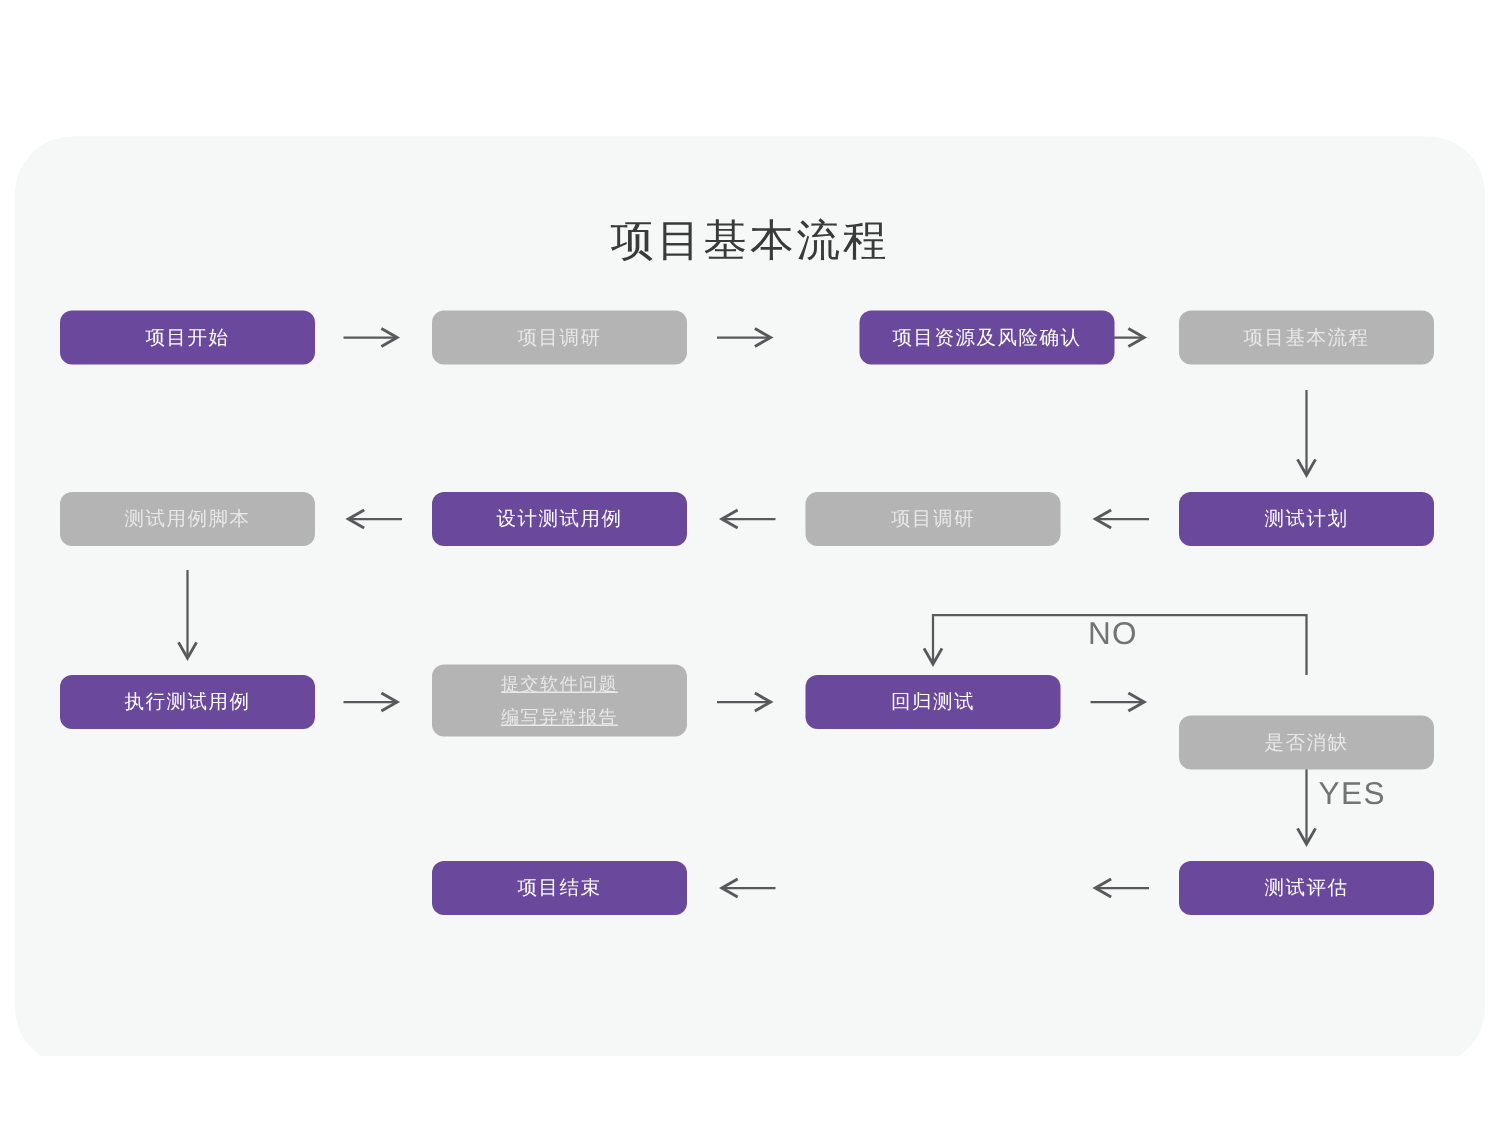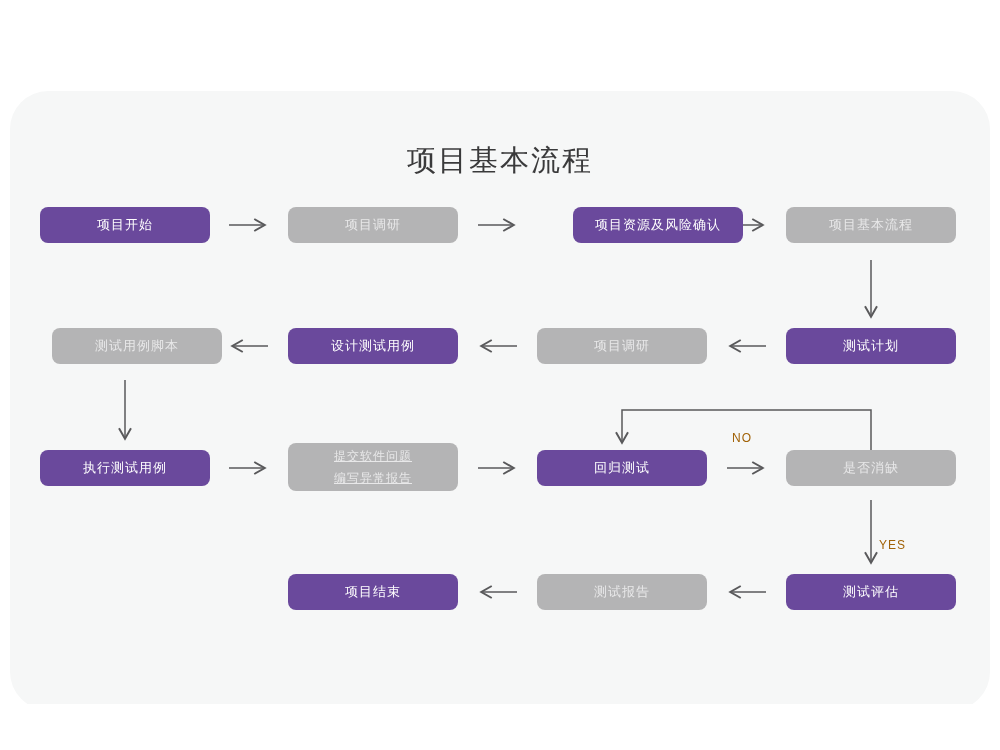--- a/index.html
+++ b/index.html
@@ -44,24 +44,23 @@
   .node.two-line {
     height: 48px;
     white-space: pre-line;
     text-align: center;
     font-size: 12px;
     line-height: 22px;
     text-decoration: underline;
   }
   .edge-label {
     position: absolute;
-    font-size: 12px;
-    color: #a16207;
+    font-size: 21px;
+    color: #737373;
     letter-spacing: 1px;
-    margin-top: 20px;
   }
   #edge-label-no { left: 712px; top: 411px; width: 60px; text-align: center; }
   #edge-label-yes { left: 879px; top: 518px; }
   svg.arrows {
     position: absolute;
     left: 0; top: 0;
     width: 1000px; height: 750px;
     pointer-events: none;
   }
 </style>
@@ -105,31 +104,30 @@
       <line x1="766" y1="592" x2="731" y2="592" marker-end="url(#ah)"></line>
       <line x1="517" y1="592" x2="482" y2="592" marker-end="url(#ah)"></line>
     </g>
   </svg>
 
   <div class="node purple" style="left:40px;  top:207px;">项目开始</div>
   <div class="node gray" style="left:288px; top:207px;">项目调研</div>
   <div class="node purple" style="left:537px; top:207px;margin-left:36px;">项目资源及风险确认</div>
   <div class="node gray" style="left:786px; top:207px;">项目基本流程</div>
 
-  <div class="node gray" style="left:52px;  top:328px;">测试用例脚本</div>
+  <div class="node gray" style="left:40px;  top:328px;">测试用例脚本</div>
   <div class="node purple" style="left:288px; top:328px;">设计测试用例</div>
   <div class="node gray" style="left:537px; top:328px;">项目调研</div>
   <div class="node purple" style="left:786px; top:328px;">测试计划</div>
 
   <div class="node purple" style="left:40px;  top:450px;">执行测试用例</div>
   <div class="node gray two-line" style="left:288px; top:443px;">提交软件问题
 编写异常报告</div>
   <div class="node purple" style="left:537px; top:450px;">回归测试</div>
-  <div class="node gray" style="left:786px; top:450px;">是否消缺</div>
+  <div class="node gray" style="left:786px; top:477px;">是否消缺</div>
 
   <div class="node purple" style="left:288px; top:574px;">项目结束</div>
-  <div class="node gray" style="left:537px; top:574px;">测试报告</div>
   <div class="node purple" style="left:786px; top:574px;">测试评估</div>
 
   <div class="edge-label" id="edge-label-no">NO</div>
   <div class="edge-label" id="edge-label-yes">YES</div>
 
 </div>
 
 </body></html>

